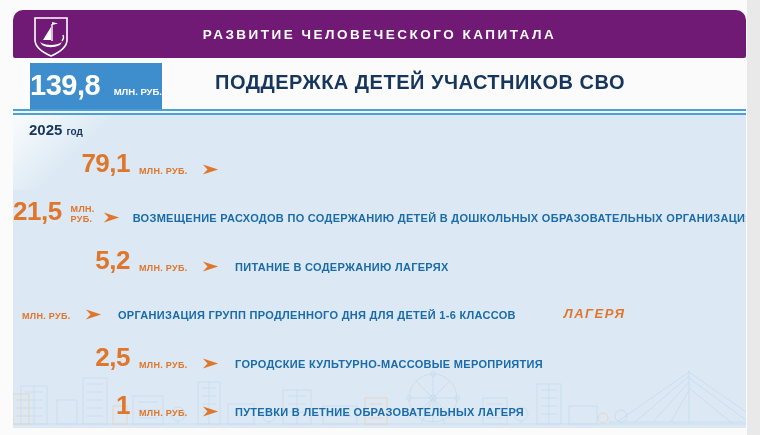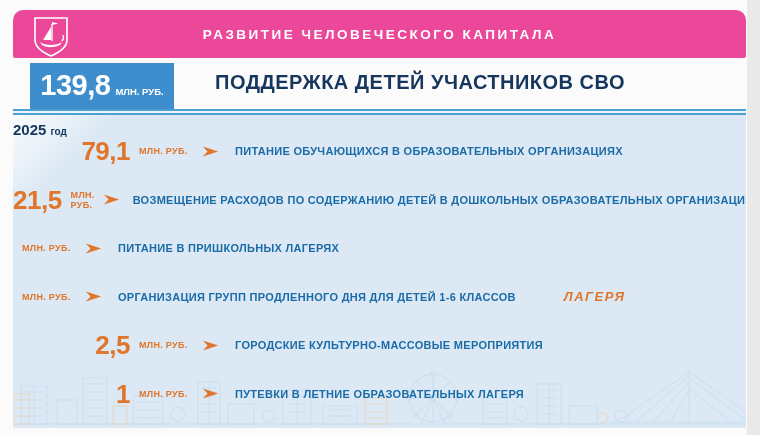--- a/index.html
+++ b/index.html
@@ -3,50 +3,50 @@
 <meta charset="utf-8">
 <style>
   * { margin:0; padding:0; box-sizing:border-box; }
   html,body { width:760px; height:435px; }
   body { font-family:"Liberation Sans", sans-serif; background:#fbfbfb; position:relative; overflow:hidden; }
 
   .right-edge { position:absolute; top:0; right:0; width:13px; height:435px; background:#e9e9e9; }
 
   
   .topbar { position:absolute; left:13px; top:10px; width:733px; height:48px;
-            background:#ec4899; border-radius:10px 10px 2px 2px;
+            background:#701a75; border-radius:10px 10px 2px 2px;
             display:flex; align-items:center; justify-content:center; }
   .topbar-title { color:#ffffff; font-weight:bold; font-size:13.5px; letter-spacing:2.5px; }
   .crest { position:absolute; left:20px; top:6px; width:36px; height:42px; }
 
   
-  .total-box { position:absolute; left:30px; top:63px; width:144px; height:46px;
-               background:#3e8ecd; display:flex; align-items:baseline; justify-content:center;
+  .total-box { position:absolute; left:30px; top:63px; width:132px; height:46px;
+               background:#3e8ecd; display:flex; align-items:baseline; justify-content:space-between;
                padding-top:8px; }
   .total-value { color:#ffffff; font-weight:bold; font-size:29px; letter-spacing:-0.5px; line-height:1; }
   .total-unit  { color:#ffffff; font-weight:bold; font-size:9.5px; margin-left:5px; }
   .page-title { position:absolute; left:190px; top:71px; color:#16365e; font-weight:bold;
                 font-size:20px; letter-spacing:0.5px;margin-left:25px; }
 
   
   .divider { position:absolute; left:13px; top:109px; width:733px; height:6px;
              border-top:2px solid #4da0d4; border-bottom:2px solid #4da0d4; background:#eef6fc; }
 
   
   .panel { position:absolute; left:13px; top:115px; width:733px; height:313px;
            background:#dce9f4; overflow:hidden; }
   .panel::before { content:""; position:absolute; left:0; top:0; width:130px; height:75px;
            background:linear-gradient(135deg, rgba(255,255,255,0.85) 0%, rgba(255,255,255,0) 50%); }
 
-  .year { position:absolute; left:0; top:6px; color:#16365e; }
+  .year { position:absolute; left:16px; top:6px; color:#16365e; }
   .year-value { font-weight:bold; font-size:15px; }
   .year-suffix { font-weight:bold; font-size:10px; margin-left:4px; }
 
   .rows { position:absolute; left:0; top:12px; width:100%; }
-  .row { height:48.5px; display:flex; align-items:center; }
+  .row { height:48.5px; display:flex; align-items:flex-end; }
   .row-value { width:117px; text-align:right; color:#e0762b; font-weight:bold; font-size:26px;
                letter-spacing:-0.5px; line-height:1; }
   .row-unit { width:55px; margin-left:9px; color:#e0762b; font-weight:bold; font-size:9px;
               letter-spacing:0.3px; }
   .row-arrow { width:20px; margin-left:8px; display:flex; align-items:center; }
   .row-label { margin-left:13px; color:#1a6ba8; font-weight:bold; font-size:11px;
                letter-spacing:0.3px; white-space:nowrap; }
   .row-tag { margin-left:48px; color:#e0762b; font-weight:bold; font-style:italic;
              font-size:13px; letter-spacing:1.5px; }
   .row-tag:empty { display:none; }
@@ -138,44 +138,44 @@
 
   <div class="rows" id="rows">
   <div class="row">
     <div class="row-value">79,1</div>
     <div class="row-unit">МЛН. РУБ.</div>
     <div class="row-arrow">
       <svg width="17" height="13" viewBox="0 0 20 14">
             <path d="M1 13 L19 7 L1 1 L6.5 7 Z" fill="#e0762b"></path>
           </svg>
     </div>
-    <div class="row-label">ПИТАНИЕ ОБУЧАЮЩИХСЯ В ОБРАЗОВАТЕЛЬНЫХ ОРГАНИЗАЦИЯХ</div>
 
   </div>
 
   <div class="row">
     <div class="row-value">21,5</div>
     <div class="row-unit">МЛН. РУБ.</div>
     <div class="row-arrow">
       <svg width="17" height="13" viewBox="0 0 20 14">
             <path d="M1 13 L19 7 L1 1 L6.5 7 Z" fill="#e0762b"></path>
           </svg>
     </div>
     <div class="row-label">ВОЗМЕЩЕНИЕ РАСХОДОВ ПО СОДЕРЖАНИЮ ДЕТЕЙ В ДОШКОЛЬНЫХ ОБРАЗОВАТЕЛЬНЫХ ОРГАНИЗАЦИЯХ</div>
 
   </div>
 
   <div class="row">
-    <div class="row-unit">МЛН. РУБ.</div>
-    <div class="row-arrow">
-      <svg width="17" height="13" viewBox="0 0 20 14">
-            <path d="M1 13 L19 7 L1 1 L6.5 7 Z" fill="#e0762b"></path>
-          </svg>
-    </div>
-    <div class="row-label">ПИТАНИЕ В ПРИШКОЛЬНЫХ ЛАГЕРЯХ</div>
+    <div class="row-value">5,2</div>
+    <div class="row-unit">МЛН. РУБ.</div>
+    <div class="row-arrow">
+      <svg width="17" height="13" viewBox="0 0 20 14">
+            <path d="M1 13 L19 7 L1 1 L6.5 7 Z" fill="#e0762b"></path>
+          </svg>
+    </div>
+    <div class="row-label">ПИТАНИЕ В СОДЕРЖАНИЮ ЛАГЕРЯХ</div>
 
   </div>
 
   <div class="row">
     <div class="row-unit">МЛН. РУБ.</div>
     <div class="row-arrow">
       <svg width="17" height="13" viewBox="0 0 20 14">
             <path d="M1 13 L19 7 L1 1 L6.5 7 Z" fill="#e0762b"></path>
           </svg>
     </div>

